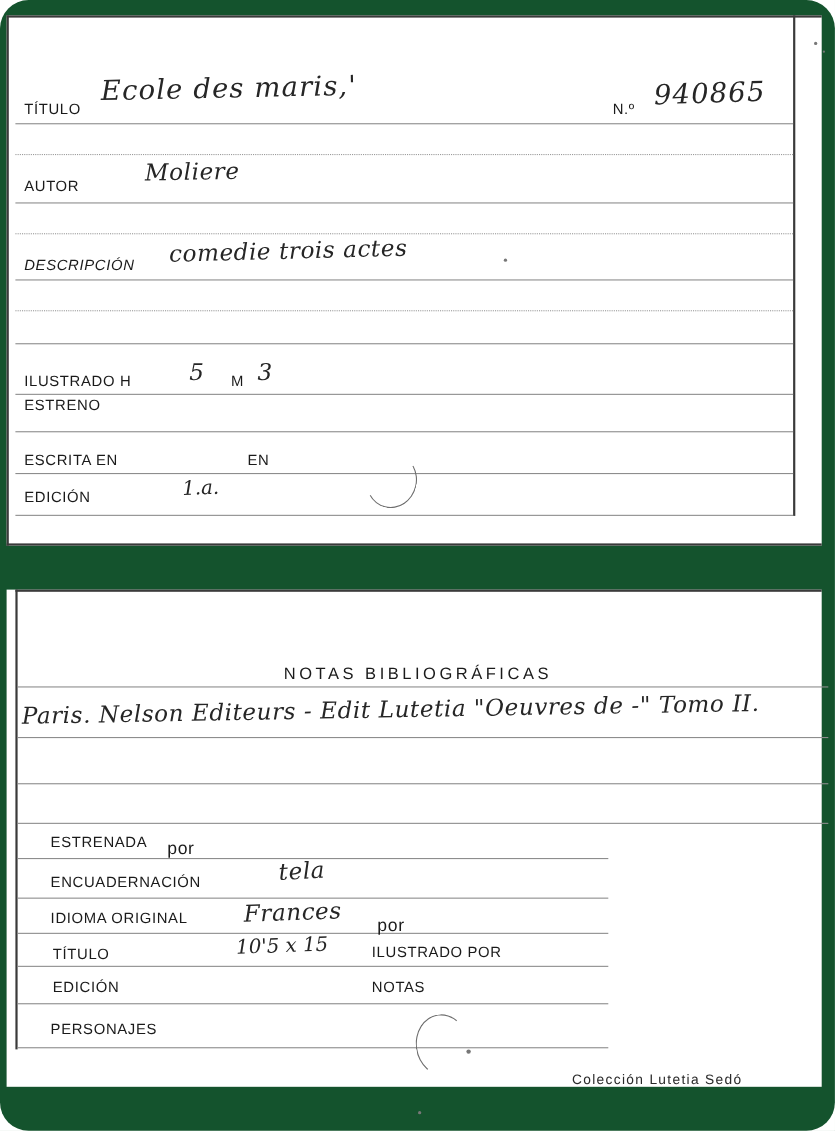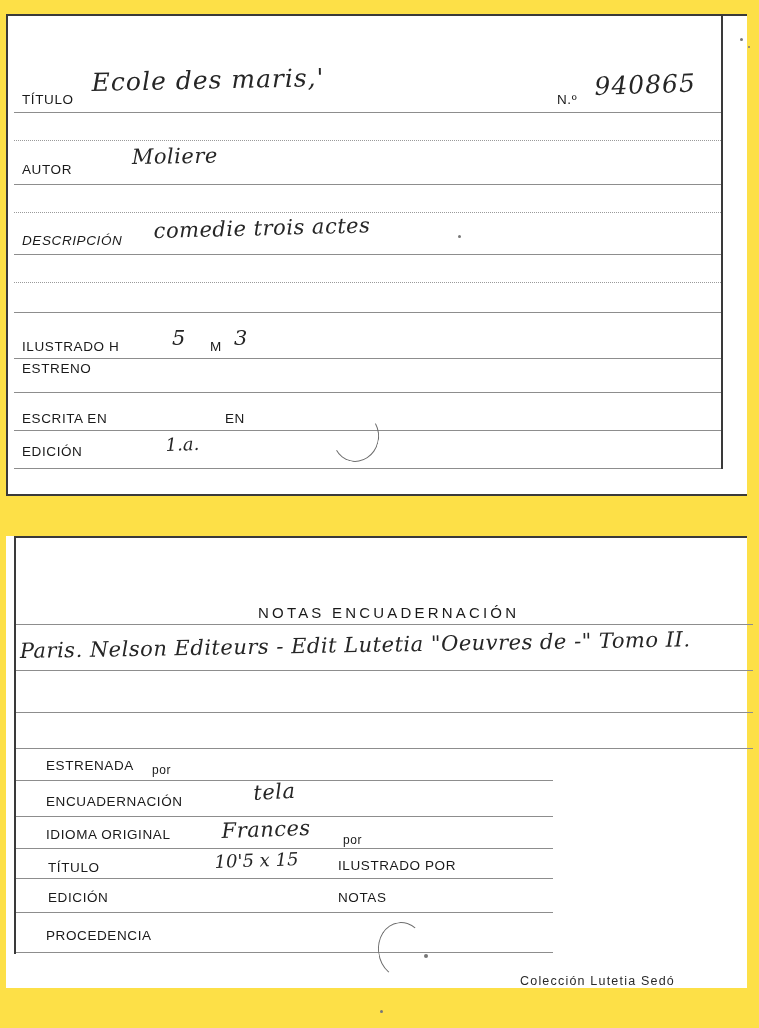--- a/index.html
+++ b/index.html
@@ -11,21 +11,22 @@
     width: 759px;
     height: 1028px;
     font-family: "Liberation Sans", sans-serif;
     color: #111;
     position: relative;
     overflow: hidden;
   }
   .page {
     position: absolute;
     inset: 0;
-    background: #fde047;
+    background: #14532d;
+    border-radius: 26px;
   }
 
   
   .card {
     position: absolute;
     background: #fff;
     box-sizing: border-box;
   }
   .card-border-top,
   .card-border-bottom,
@@ -48,21 +49,21 @@
   }
 
   
   .lbl {
     position: absolute;
     font-family: "Liberation Sans", sans-serif;
     color: #1a1a1a;
     letter-spacing: 0.6px;
     white-space: nowrap;
   }
-  .lbl.sm { font-size: 12px; }
+  .lbl.sm { font-size: 16px; }
   .lbl.md { font-size: 13.5px; }
 
   
   .hw {
     position: absolute;
     font-family: "DejaVu Serif", serif;
     font-style: italic;
     color: #262626;
     white-space: nowrap;
     transform-origin: left bottom;
@@ -152,21 +153,21 @@
     <div class="speck" style="left:452px; top:221px; width:3px; height:3px;"></div>
     <div class="speck" style="left:734px; top:24px; width:3px; height:3px;"></div>
     <div class="speck" style="left:742px; top:32px; width:2px; height:2px;"></div>
   </div>
 
   <div class="card" style="left:6px; top:536px; width:741px; height:452px;">
 
     <div class="card-border-top" style="left:8px; top:0; width:733px; height:2px;"></div>
     <div class="card-border-left" style="left:8px; top:0; width:2px; height:418px;"></div>
 
-    <div class="notes-title" style="left:252px; top:68px;">NOTAS ENCUADERNACIÓN</div>
+    <div class="notes-title" style="left:252px; top:68px;">NOTAS BIBLIOGRÁFICAS</div>
 
     <div class="rule" style="left:10px; top:88px;  width:737px;"></div>
     <div class="rule" style="left:10px; top:134px; width:737px;"></div>
     <div class="rule" style="left:10px; top:176px; width:737px;"></div>
     <div class="rule" style="left:10px; top:212px; width:737px;"></div>
     <div class="rule" style="left:10px; top:244px; width:537px;"></div>
     <div class="rule" style="left:10px; top:280px; width:537px;"></div>
     <div class="rule" style="left:10px; top:312px; width:537px;"></div>
     <div class="rule" style="left:10px; top:342px; width:537px;"></div>
     <div class="rule" style="left:10px; top:376px; width:537px;"></div>
@@ -184,21 +185,21 @@
     <div class="hw t2" style="left:216px; top:283px; transform:rotate(-2deg);">Frances</div>
     <div class="lbl sm" style="left:337px; top:297px;">por</div>
 
     <div class="lbl md" style="left:42px; top:324px;">TÍTULO</div>
     <div class="hw t3" style="left:209px; top:315px; transform:rotate(-2deg);">10'5 x 15</div>
 
     <div class="lbl md" style="left:332px; top:322px;">ILUSTRADO POR</div>
 
     <div class="lbl md" style="left:42px; top:354px;">EDICIÓN</div>
     <div class="lbl md" style="left:332px; top:354px;">NOTAS</div>
-    <div class="lbl md" style="left:40px; top:392px;">PROCEDENCIA</div>
+    <div class="lbl md" style="left:40px; top:392px;">PERSONAJES</div>
 
     <div class="mark open-right" style="left:372px; top:386px; width:46px; height:54px; transform:rotate(-8deg);"></div>
     <div class="speck" style="left:418px; top:418px; width:4px; height:4px;"></div>
 
     <div class="collection" style="left:514px; top:438px;">Colección Lutetia Sedó</div>
   </div>
 
   <div class="speck" style="left:380px; top:1010px; width:3px; height:3px;"></div>
 </div>
 

